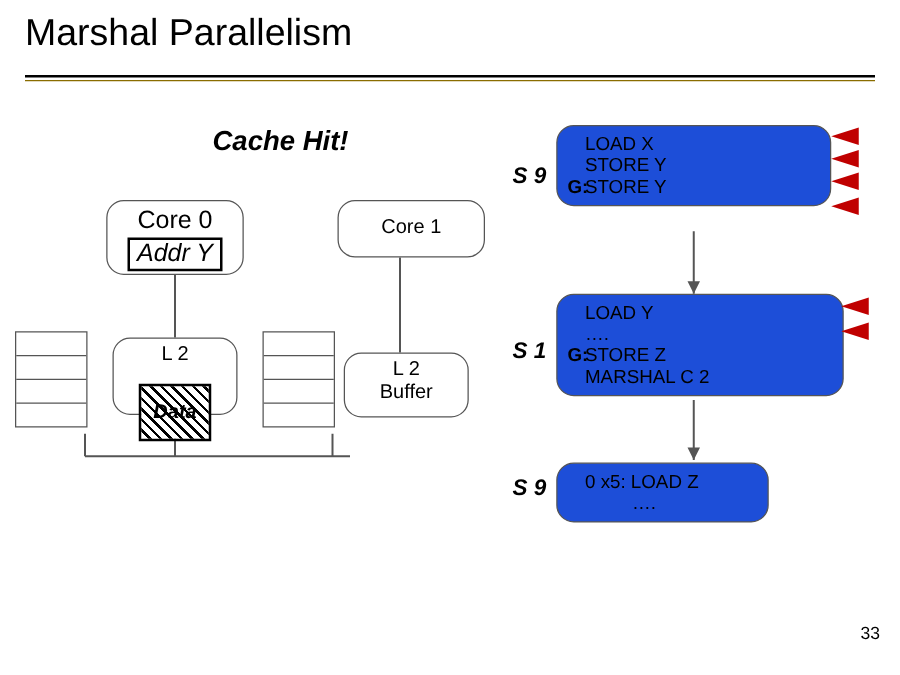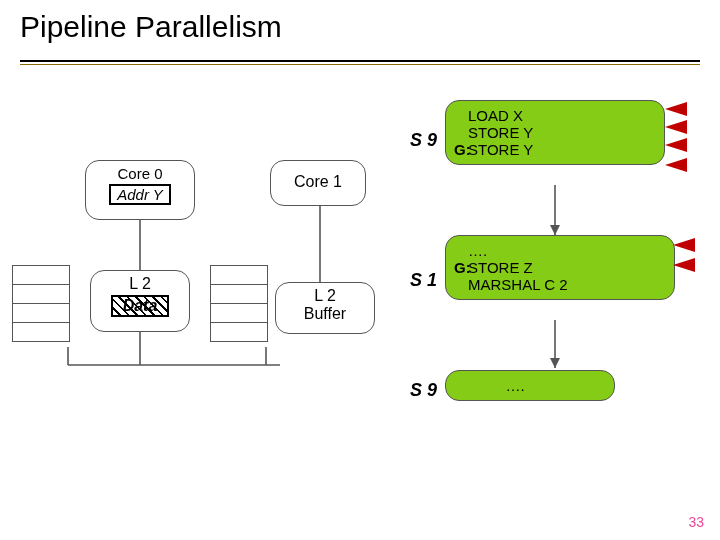--- a/index.html
+++ b/index.html
@@ -4,69 +4,70 @@
 <style>
   html,body{margin:0;padding:0;font-family:Arial,Helvetica,sans-serif;background:#fff}
   .slide{position:relative;width:720px;height:540px;box-sizing:border-box}
   .title{position:absolute;left:20px;top:10px;font-size:30px;color:#000}
   .hr1{position:absolute;left:20px;top:60px;width:680px;height:0;border-top:2px solid #000}
   .hr2{position:absolute;left:20px;top:64px;width:680px;height:0;border-top:1px solid #8a6d00}
 
   .cachehit{position:absolute;left:170px;top:100px;font-size:22px;font-style:italic;font-weight:bold;color:#000}
 
   .round{position:absolute;background:#fff;border:1.6px solid #555;border-radius:14px;box-sizing:border-box;text-align:center}
-  .core0{left:85px;top:160px;width:110px;height:60px;padding-top:4px;font-size:15px}
+  .core0{left:85px;top:160px;width:110px;height:60px;padding-top:4px;font-size:20px}
   .core0 .addr{display:inline-block;border:2px solid #000;padding:0 6px;font-style:italic;font-weight:normal;margin-top:2px}
-  .core1{left:270px;top:160px;width:96px;height:46px;line-height:42px;font-size:16px}
+  .core1{left:270px;top:160px;width:118px;height:46px;line-height:42px;font-size:16px}
 
   .tbl{position:absolute;border:1.6px solid #555;background:#fff}
   .tbl .row{height:18px;border-bottom:1.6px solid #555}
   .tbl .row:last-child{border-bottom:none}
   .mb0{left:12px;top:265px;width:56px}
   .mb1{left:210px;top:265px;width:56px}
 
   .l2{position:absolute;background:#fff;border:1.6px solid #555;border-radius:14px;text-align:center;font-size:16px;padding-top:4px;box-sizing:border-box}
   .l2a{left:90px;top:270px;width:100px;height:62px}
   .l2b{left:275px;top:282px;width:100px;height:52px}
-  .databox{display:inline-block;margin-top:2px;padding:0 10px;border:2px solid #000;font-style:italic;font-weight:bold;
+  .databox{display:inline-block;margin-top:14px;padding:12px 10px;border:2px solid #000;font-style:italic;font-weight:bold;
     background:repeating-linear-gradient(45deg,#fff 0,#fff 4px,#000 4px,#000 6px)}
 
   .mlabel{position:absolute;left:4px;top:355px;font-size:16px;line-height:18px}
 
   .Slabel{position:absolute;font-style:italic;font-weight:bold;font-size:18px}
   .S0{left:410px;top:130px}
   .S1{left:410px;top:270px}
   .S2{left:410px;top:380px}
 
-  .stage{position:absolute;left:445px;background:#84cc16;border:1.6px solid #555;border-radius:14px;font-size:15px;padding:6px 10px 6px 22px;box-sizing:border-box}
+  .stage{position:absolute;left:445px;background:#1d4ed8;border:1.6px solid #555;border-radius:14px;font-size:15px;padding:6px 10px 6px 22px;box-sizing:border-box}
   .st0{top:100px;width:220px}
   .st1{top:235px;width:230px}
   .st2{top:370px;width:170px}
   .stage .ln{white-space:pre}
   .stage .g{position:absolute;left:8px;font-weight:bold}
 
   .arrow{position:absolute;width:0;height:0;border-top:7px solid transparent;border-bottom:7px solid transparent;border-right:22px solid #c00000}
   .a1{left:665px;top:102px}
   .a2{left:665px;top:120px}
   .a3{left:665px;top:138px}
   .a4{left:665px;top:158px}
   .a5{left:673px;top:238px}
   .a6{left:673px;top:258px}
 
-  .pgnum{position:absolute;right:16px;bottom:10px;font-size:14px;color:#ec4899}
+  .pgnum{position:absolute;right:16px;bottom:26px;font-size:14px;color:#000000}
   svg.lines{position:absolute;left:0;top:0;pointer-events:none}
 </style>
 </head>
 <body>
 <div class="slide">
 
-<div class="title">Pipeline Parallelism</div>
+<div class="title">Marshal Parallelism</div>
 <div class="hr1"></div>
 <div class="hr2"></div>
 
+<div class="cachehit">Cache Hit!</div>
 
 <svg class="lines" width="720" height="540">
   <line x1="140" y1="220" x2="140" y2="270" stroke="#555" stroke-width="1.6"></line>
   <line x1="320" y1="206" x2="320" y2="282" stroke="#555" stroke-width="1.6"></line>
   <line x1="68" y1="365" x2="280" y2="365" stroke="#555" stroke-width="1.6"></line>
   <line x1="68" y1="347" x2="68" y2="365" stroke="#555" stroke-width="1.6"></line>
   <line x1="140" y1="332" x2="140" y2="365" stroke="#555" stroke-width="1.6"></line>
   <line x1="266" y1="347" x2="266" y2="365" stroke="#555" stroke-width="1.6"></line>
   <path d="M555 185 L555 235" stroke="#555" stroke-width="1.6" fill="none"></path>
   <polygon points="555,235 550,225 560,225" fill="#555"></polygon>
@@ -111,25 +112,27 @@
   <div class="ln">LOAD X</div>
   <div class="ln">STORE Y</div>
   <div class="ln"><span class="g">G:</span><span>STORE Y</span></div>
 </div>
 <span class="arrow a1"></span>
 <span class="arrow a2"></span>
 <span class="arrow a3"></span>
 <span class="arrow a4"></span>
 
 <div class="stage st1">
+  <div class="ln">LOAD Y</div>
   <div class="ln">….</div>
   <div class="ln"><span class="g">G:</span><span>STORE Z</span></div>
   <div class="ln">MARSHAL C 2</div>
 </div>
 <span class="arrow a5"></span>
 <span class="arrow a6"></span>
 
 <div class="stage st2">
+  <div class="ln">0 x5: LOAD Z</div>
   <div class="ln">         ….</div>
 </div>
 
 <div class="pgnum">33</div>
 </div>
 
 </body></html>

